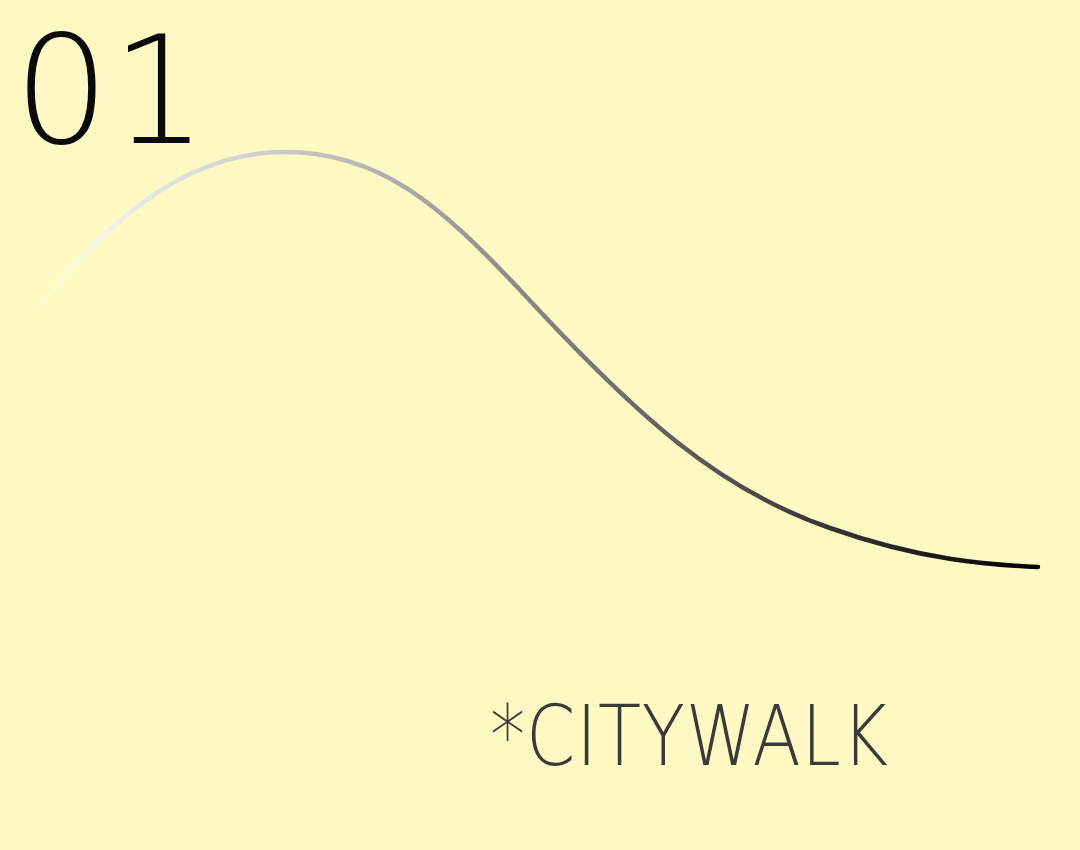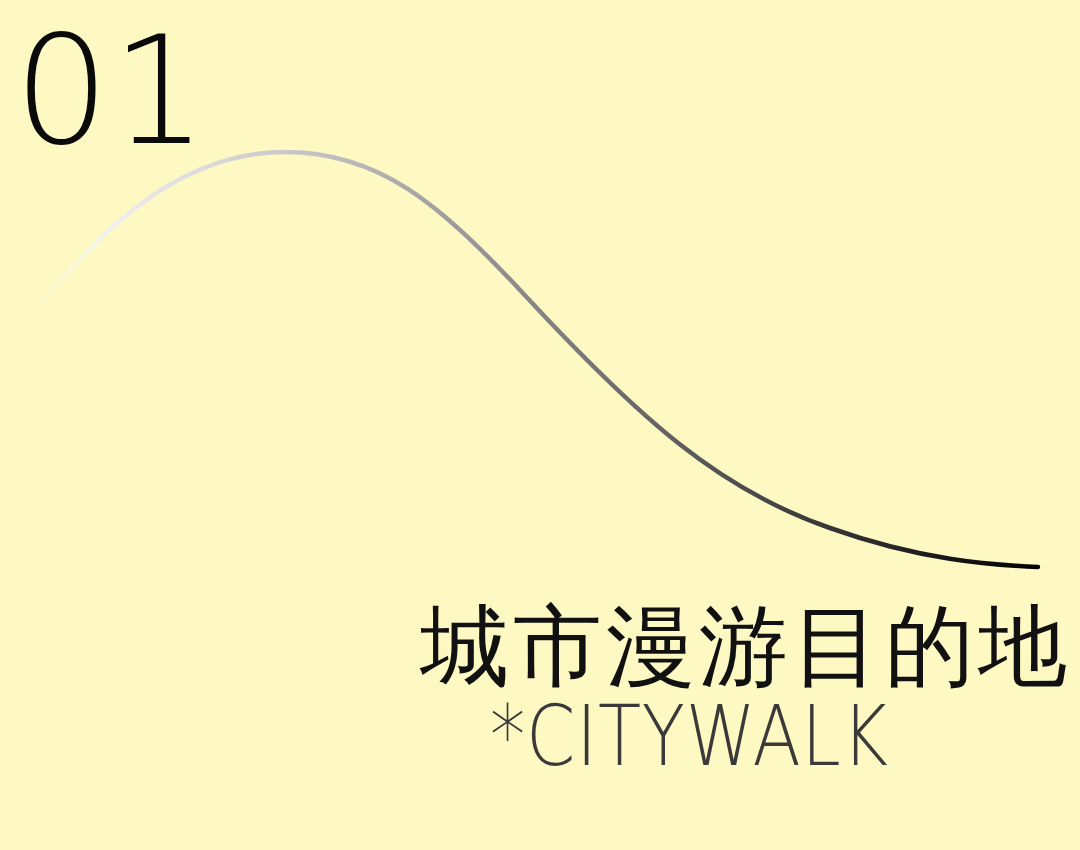--- a/index.html
+++ b/index.html
@@ -38,15 +38,14 @@
         <stop offset="0.08" stop-color="#eeeeee"></stop>
         <stop offset="0.3" stop-color="#bdbdbd"></stop>
         <stop offset="0.55" stop-color="#777777"></stop>
         <stop offset="0.8" stop-color="#333333"></stop>
         <stop offset="1" stop-color="#000000"></stop>
       </linearGradient>
     </defs>
     <path d="M 35 312 C 110 215, 190 152, 285 152 C 380 152, 440 205, 520 290 C 640 420, 720 490, 830 528 C 920 560, 990 565, 1038 567" fill="none" stroke="url(#cg)" stroke-width="4.5" stroke-linecap="round"></path>
   </svg>
 
-  <div class="title-cn">城市漫游目的地</div>
   <div class="title-en">*CITYWALK</div>
 </div>
 
 </body></html>

